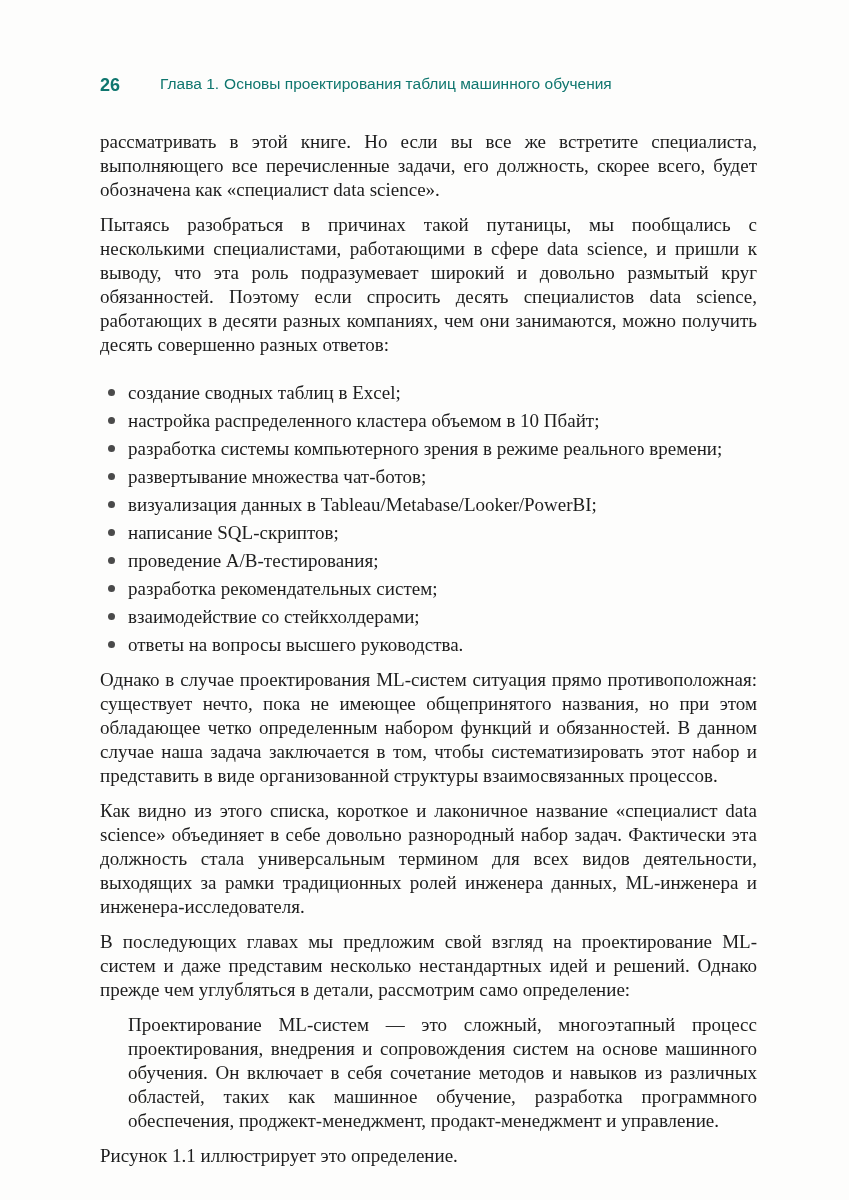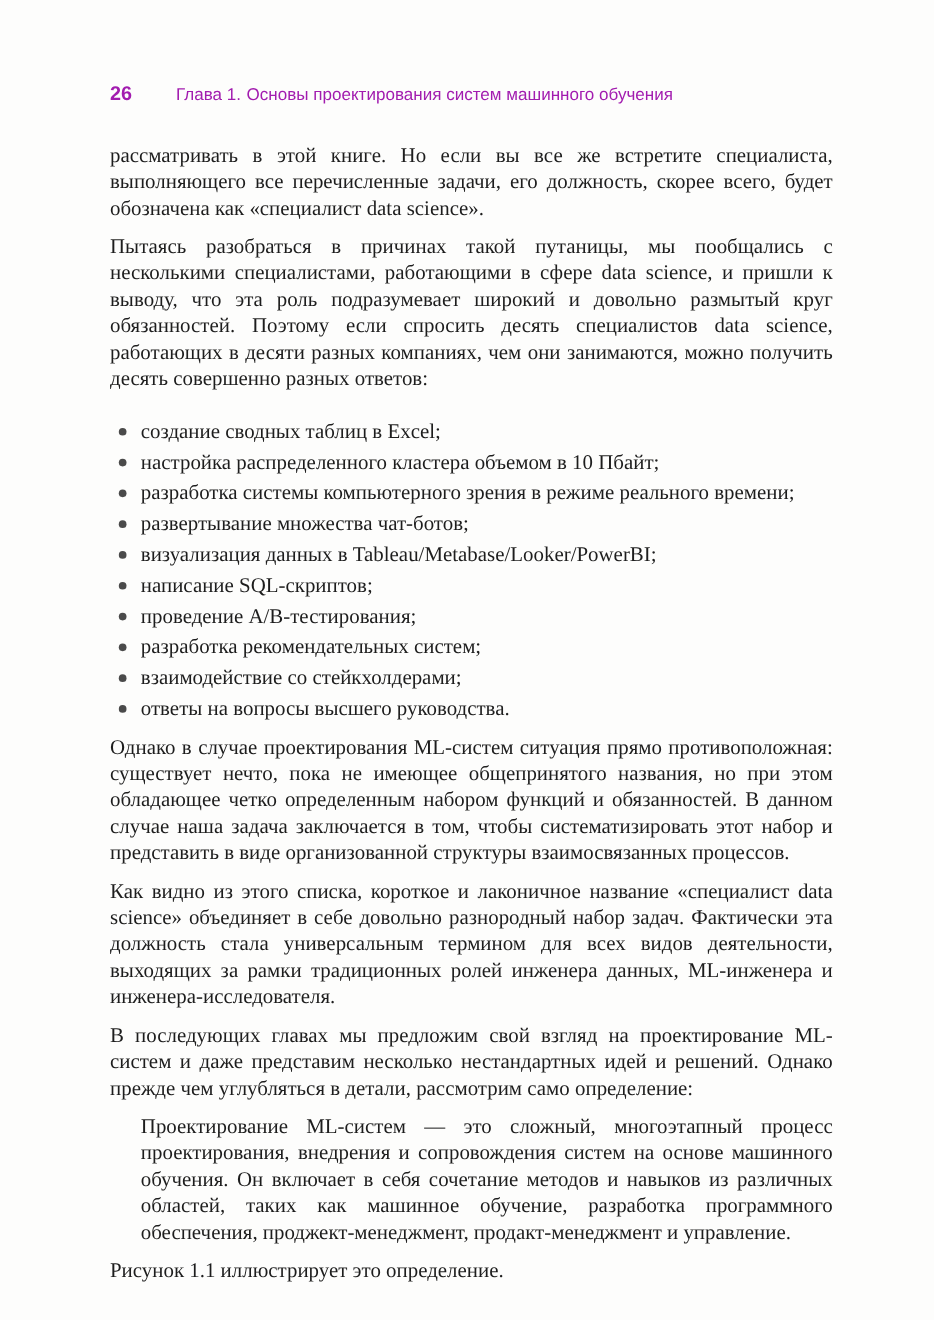--- a/index.html
+++ b/index.html
@@ -9,23 +9,23 @@
     height: 1200px;
     background: #fdfdfc;
     box-sizing: border-box;
     padding: 75px 92px 0 100px;
     font-family: "Liberation Serif", "DejaVu Serif", serif;
     color: #1d1d1d;
     overflow: hidden;
   }
   .running-head {
     display: flex;
-    align-items: flex-end;
+    align-items: flex-start;
     font-family: "Liberation Sans", "DejaVu Sans", sans-serif;
-    color: #a21caf;
+    color: #0f766e;
     margin-bottom: 34px;
   }
   .page-number {
     font-size: 18px;
     font-weight: bold;
     min-width: 60px;
   }
   .chapter-label {
     font-size: 15.5px;
     font-weight: normal;
@@ -76,21 +76,21 @@
   .definition-block .em { }
 </style>
 </head>
 <body>
 
 <div class="page">
 
   <div class="running-head">
     <span class="page-number">26</span>
     <span class="chapter-label">Глава 1.</span>
-    <span class="chapter-title">Основы проектирования систем машинного обучения</span>
+    <span class="chapter-title">Основы проектирования таблиц машинного обучения</span>
   </div>
 
   <div class="body-text">
 
     <p>рассматривать в этой книге. Но если вы все же встретите специалиста, выполняющего все перечисленные задачи, его должность, скорее всего, будет обозначена как «специалист data science».</p>
 
     <p>Пытаясь разобраться в причинах такой путаницы, мы пообщались с несколькими специалистами, работающими в сфере data science, и пришли к выводу, что эта роль подразумевает широкий и довольно размытый круг обязанностей. Поэтому если спросить десять специалистов data science, работающих в десяти разных компаниях, чем они занимаются, можно получить десять совершенно разных ответов:</p>
 
     <ul class="ds-task-list">
       <li><span class="bullet-dot"></span><span>создание сводных таблиц в Excel;</span></li>

